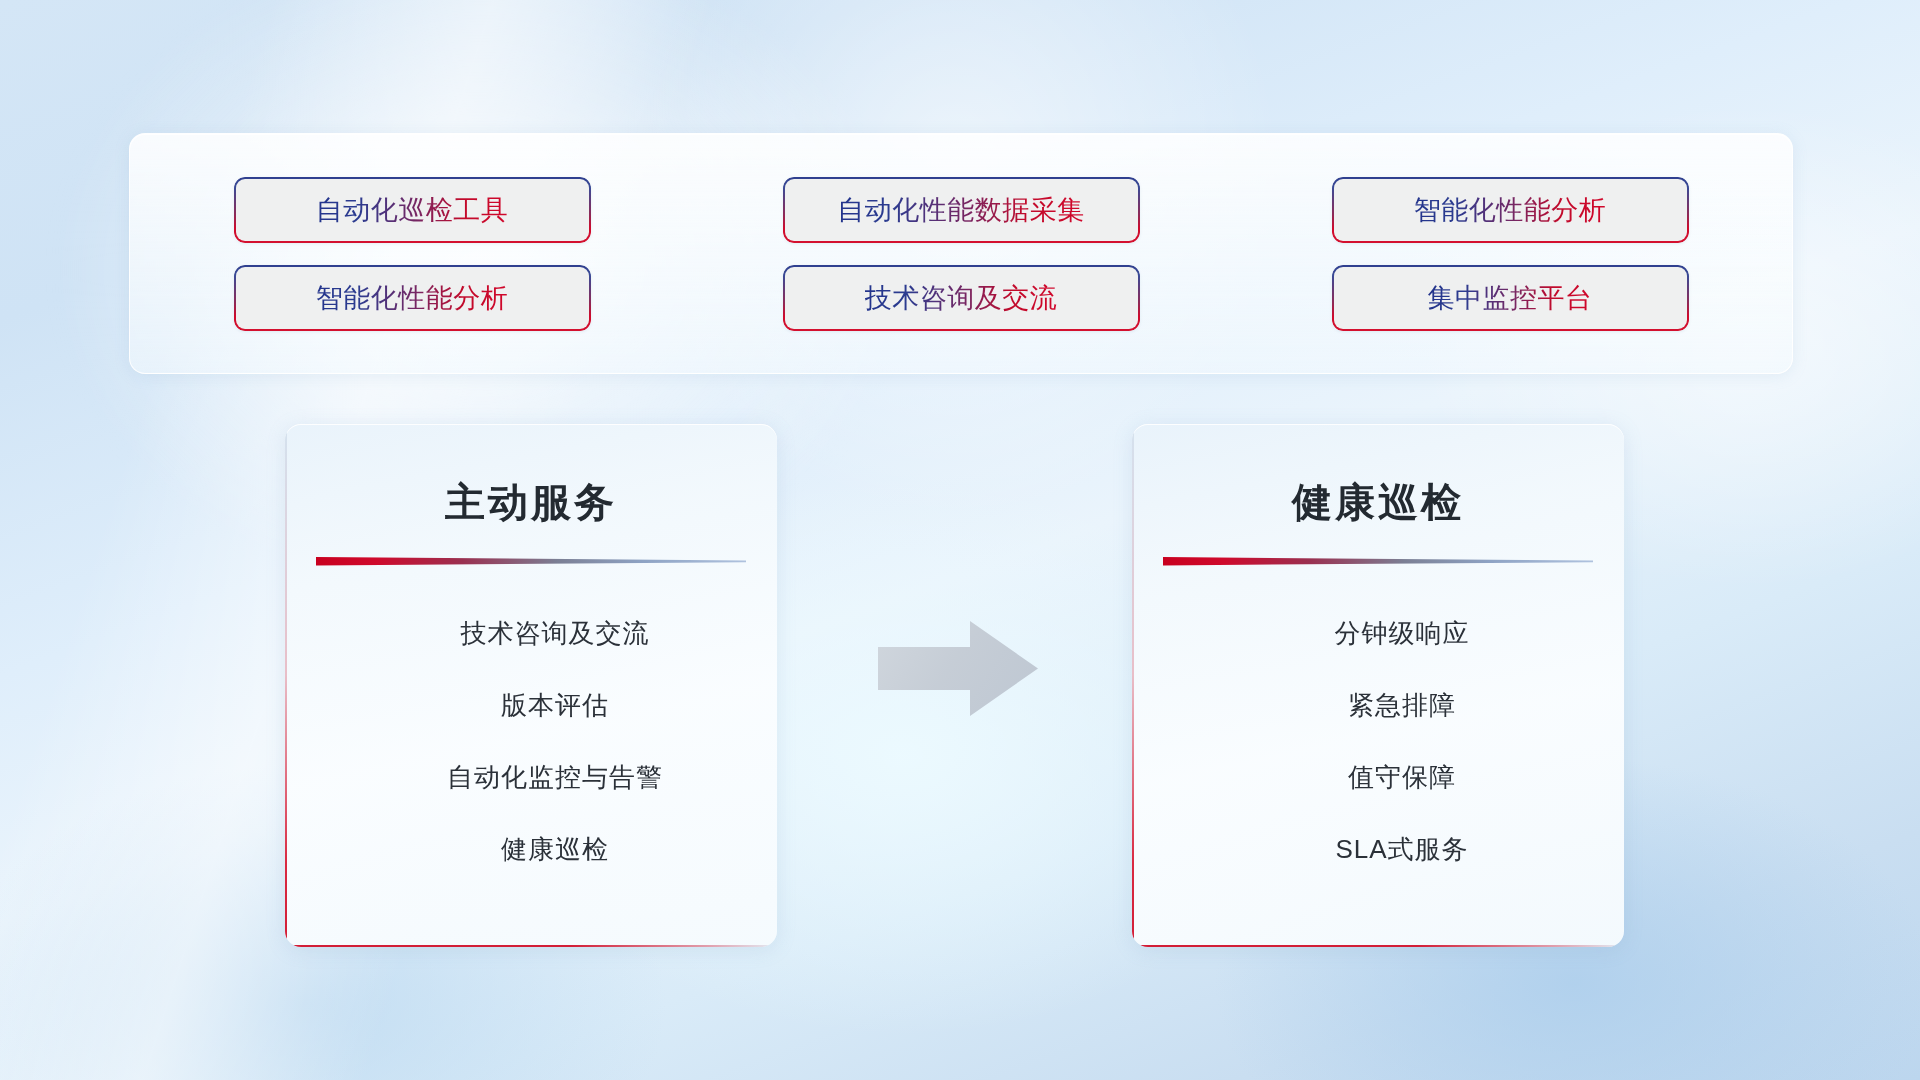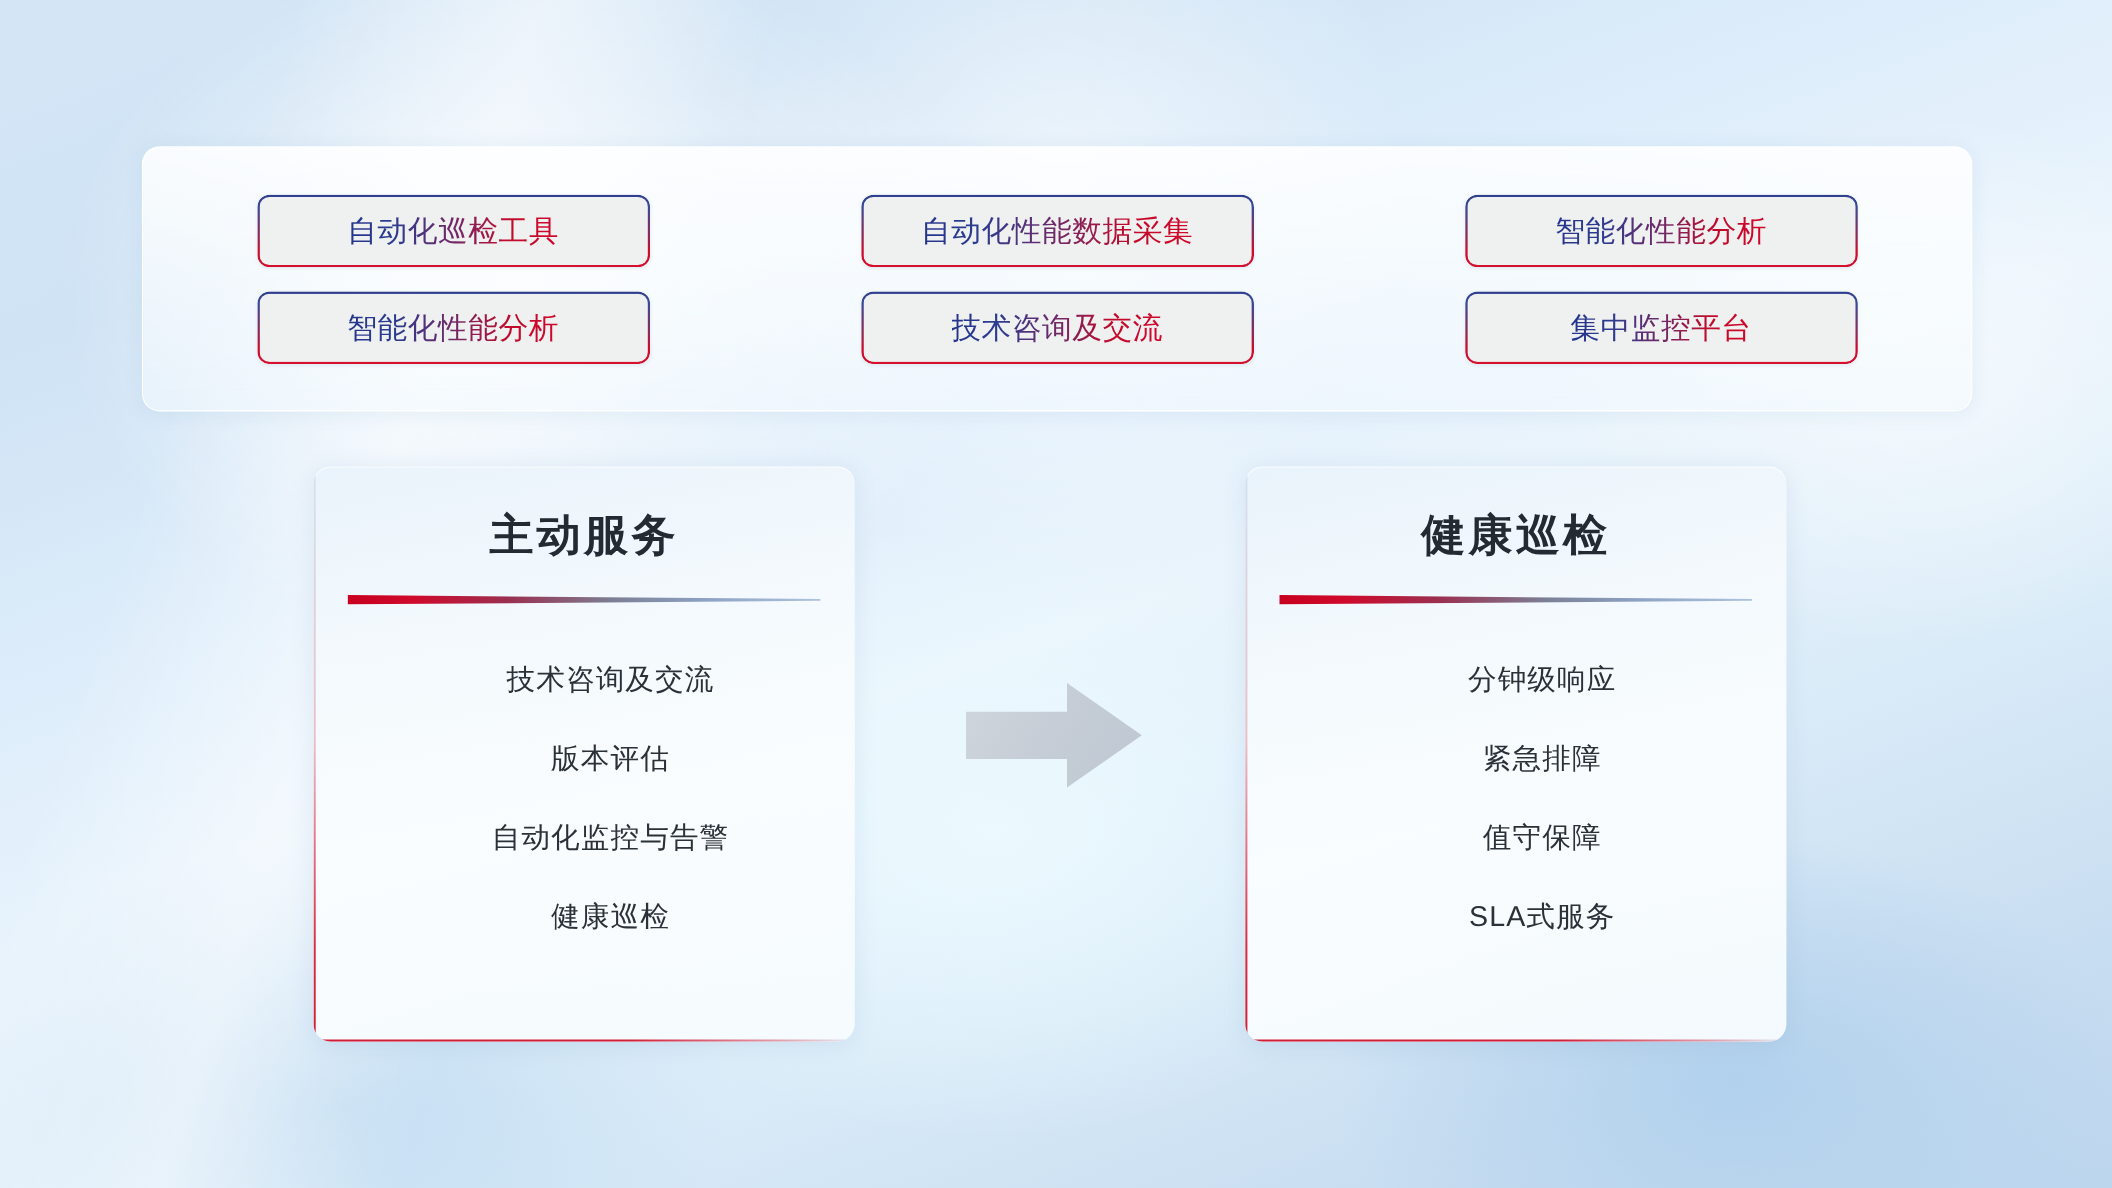--- a/index.html
+++ b/index.html
@@ -81,21 +81,21 @@
   }
   .card::after{ 
     content:"";position:absolute;left:0;right:0;bottom:0;height:2px;
     background:linear-gradient(90deg,#d21e37 0%, #d21e37 58%, rgba(214,110,130,.65) 86%, rgba(214,228,240,.6) 100%);
   }
   .card-left{left:285px;top:424px;}
   .card-right{left:1132px;top:424px;}
 
   .card-title{
     text-align:center;font-size:40px;font-weight:700;color:#232a31;
-    letter-spacing:3px;margin-top:35px;
+    letter-spacing:3px;margin-top:51px;
   }
   .divider{
     margin:26px auto 0;width:430px;height:11px;position:relative;
   }
   .divider svg{display:block;}
 
   .card-list{margin-top:30px;padding-left:48px;}
   .list-item{
     text-align:center;font-size:26px;color:#2b3139;letter-spacing:1px;
     height:72px;line-height:72px;

